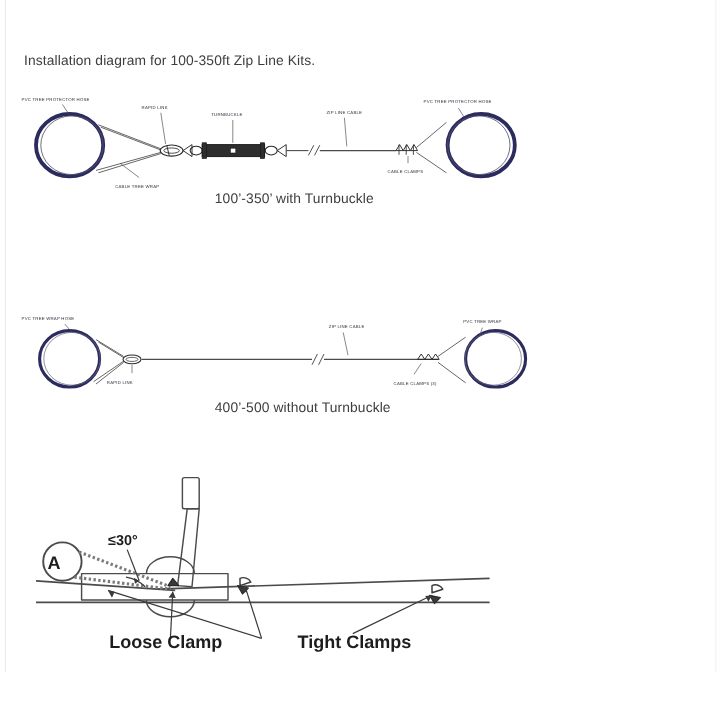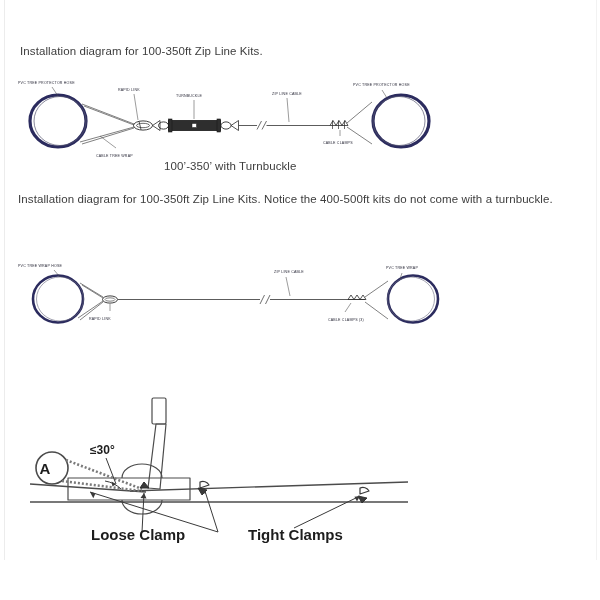--- a/index.html
+++ b/index.html
@@ -28,20 +28,21 @@
     color:#c4a05a;
     text-decoration:underline;
     text-underline-offset:1px;
   }
   .caption{
     position:absolute;
     font-size:11.5px;
     color:#3d3d3d;
     letter-spacing:.1px;
     white-space:nowrap;
+    margin-left:15px;
   }
   .fig{position:absolute;}
   svg{display:block;overflow:visible;}
   .lbl{
     font-family:"Liberation Sans","DejaVu Sans",sans-serif;
     font-size:3.6px;
     fill:#2b2b3a;
     letter-spacing:.18px;
   }
   .lbl3{
@@ -115,21 +116,20 @@
       <text class="lbl" x="166" y="27">TURNBUCKLE</text>
       <text class="lbl" x="262" y="25">ZIP LINE CABLE</text>
       <text class="lbl" x="86" y="87">CABLE TREE WRAP</text>
       <text class="lbl" x="313" y="74">CABLE CLAMPS</text>
       <text class="lbl" x="343" y="16">PVC TREE PROTECTOR HOSE</text>
     </svg>
   </div>
 
   <div class="caption" style="left:164px;top:160px;">100’-350’ with Turnbuckle</div>
 
-  <div class="para" style="left:18px;top:192px;">Installation diagram for 100-350ft Zip Line Kits. Notice the 400-500ft kits do not come with a turnbuckle.</div>
 
   <div class="fig" style="left:10px;top:255px;">
     <svg width="445" height="80" viewBox="0 0 445 80">
       <g fill="none" stroke="#4a4a4a" stroke-width="0.7">
 
         <ellipse cx="48" cy="44" rx="25" ry="23.5" stroke="#2b2b5e" stroke-width="2.6"></ellipse>
         <ellipse cx="50" cy="44" rx="23.5" ry="22" stroke="#66667c" stroke-width="0.6"></ellipse>
 
         <path d="M70 28 L93 42"></path>
         <path d="M68 63 L93 46"></path>
@@ -160,20 +160,21 @@
       </g>
 
       <text class="lbl" x="8" y="12">PVC TREE WRAP HOSE</text>
       <text class="lbl" x="79" y="65">RAPID LINK</text>
       <text class="lbl" x="264" y="18">ZIP LINE CABLE</text>
       <text class="lbl" x="318" y="66">CABLE CLAMPS (3)</text>
       <text class="lbl" x="376" y="14">PVC TREE WRAP</text>
     </svg>
   </div>
 
+  <div class="caption" style="left:164px;top:334px;">400’-500 without Turnbuckle</div>
 
 
   <div class="fig" style="left:30px;top:392px;">
     <svg width="380" height="160" viewBox="0 0 380 160">
       <g fill="none" stroke="#4b4b4b" stroke-width="1.2" stroke-linejoin="round">
 
         <rect x="122" y="6" width="14" height="26" rx="1.5" stroke="#4b4b4b" stroke-width="1.2"></rect>
 
         <path d="M126 32 L118 96 L130 97 L136 32 Z" stroke="#4b4b4b" stroke-width="1.2"></path>
 

